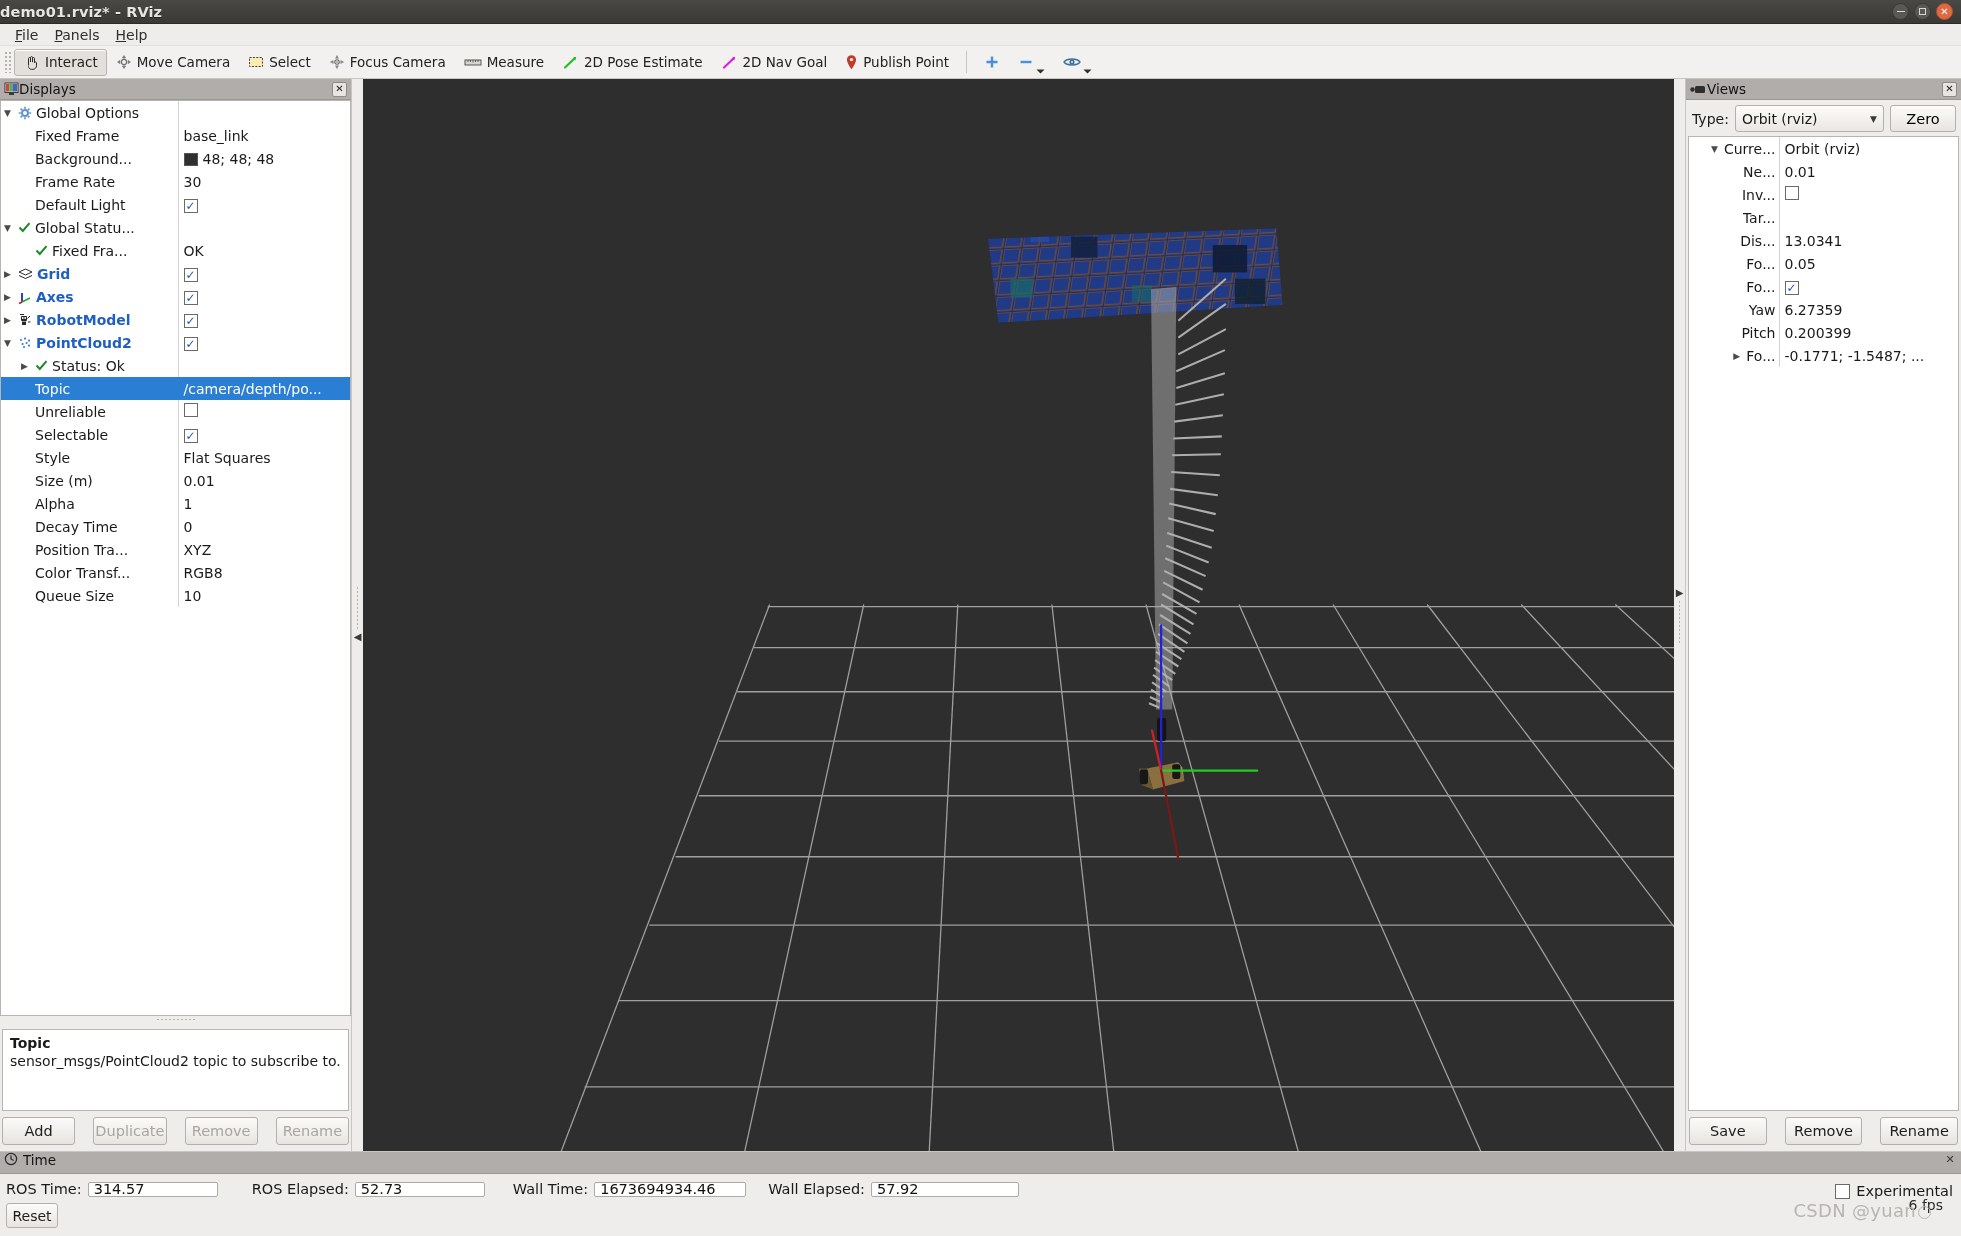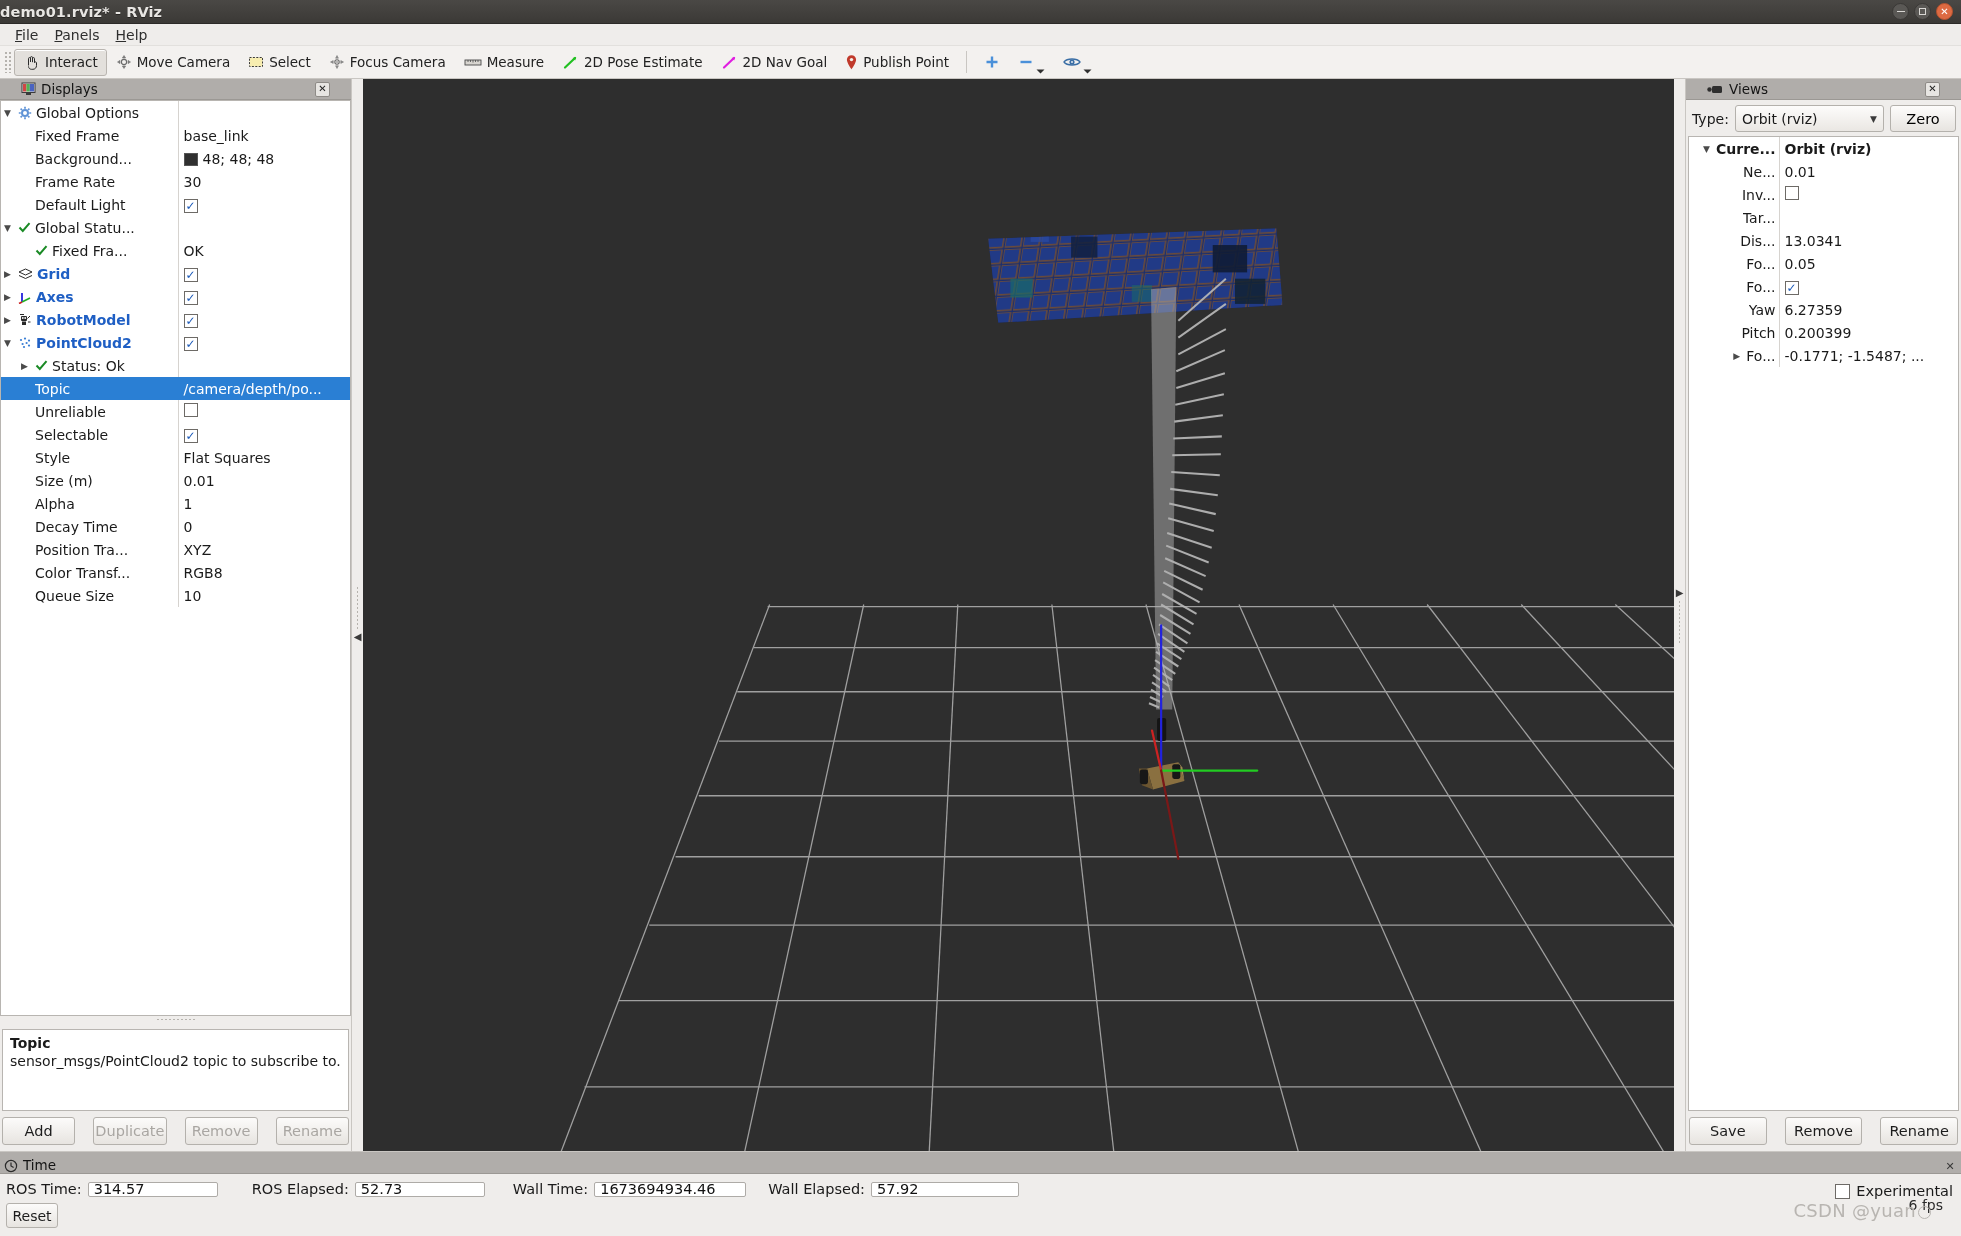--- a/index.html
+++ b/index.html
@@ -62,21 +62,21 @@
   .tbsep { width: 1px; height: 22px; background: #c9c6c2; margin: 0 8px; }
   .icon { display: inline-flex; align-items: center; justify-content: center; }
 
   
   .main { flex: 1 1 auto; display: flex; min-height: 0; background: #2e2e2e; }
 
   
   .panel { display: flex; flex-direction: column; background: #efedeb; }
   .panel-head {
     height: 21px; flex: 0 0 21px; background: #b0adaa;
-    display: flex; align-items: center; padding: 0 21px; gap: 5px;
+    display: flex; align-items: center; padding: 0 4px; 
     font-size: 13.5px; color: #141414;
     border-bottom: 1px solid #9b9894;
   }
   .panel-head .close-x {
     margin-left: auto; width: 15px; height: 15px;
     background: #e7e5e2; border: 1px solid #8e8b87; border-radius: 2px;
     display: flex; align-items: center; justify-content: center;
     font-size: 10px; color: #222; line-height: 1;
   }
 
@@ -92,21 +92,21 @@
   .tree td.c2 { padding-left: 5px; overflow: hidden; white-space: nowrap; }
   .tree tr.sel td { background: #2a7fd4; color: #fff; }
   .tree tr.sel td.c1 { border-right-color: #2a7fd4; }
   .name-cell { display: flex; align-items: center; gap: 4px; height: 23px; }
   .arrow { width: 13px; flex: 0 0 13px; display: flex; align-items: center; justify-content: center; font-size: 9px; color: #4a4a4a; }
   .arrow.down::before { content: "▼"; }
   .arrow.right::before { content: "▶"; }
   .ind { flex: 0 0 13px; }
   .lbl { overflow: hidden; text-overflow: clip; white-space: nowrap; }
   .lbl.blue { color: #1f5fc4; font-weight: bold; }
-  .lbl.bold { font-weight: bold; text-align: right; }
+  .lbl.bold { font-weight: normal; text-align: right; }
   .chk { width: 14px; height: 14px; border: 1px solid #6d6a66; background: #fff;
          display: inline-flex; align-items: center; justify-content: center;
          font-size: 12px; color: #1a58b8; line-height: 1; }
   .chk.on::before { content: "✓"; }
   .swatch { width: 14px; height: 13px; background: #303030; border: 1px solid #555; display: inline-block; vertical-align: -2px; margin-right: 5px; }
 
   .desc-box {
     height: 82px; flex: 0 0 82px; margin: 6px 2px 4px 2px;
     background: #fff; border: 1px solid #b8b5b1; padding: 5px 7px;
     font-size: 14px; color: #1a1a1a; line-height: 1.25;
@@ -157,21 +157,21 @@
   }
   .views-tree-wrap { flex: 1 1 auto; background: #fff; border: 1px solid #b8b5b1; margin: 0 2px; overflow: hidden; }
   .vtree { width: 100%; border-collapse: collapse; table-layout: fixed; }
   .vtree td { font-size: 14px; color: #1a1a1a; height: 23px; padding: 0; vertical-align: middle; }
   .vtree td.c1 { width: 90px; border-right: 1px solid #d6d3cf; text-align: right; padding-right: 3px; overflow:hidden; white-space:nowrap;}
   .vtree td.c2 { padding-left: 5px; overflow: hidden; white-space: nowrap; }
   .vname { display: flex; align-items: center; justify-content: flex-end; gap: 3px; }
 
   
   .time-panel { flex: 0 0 auto; background: #efedeb; border-top: 1px solid #c9c6c2; }
-  .time-head { height: 22px; background: #b0adaa; display: flex; align-items: flex-end;
+  .time-head { height: 22px; background: #b0adaa; display: flex; align-items: flex-start;
     padding: 0 4px; gap: 5px; font-size: 13.5px; color: #141414; border-bottom:1px solid #9b9894; }
   .time-head .close-x { margin-left:auto; width:14px; height:14px; background:#b0adaa;
     display:flex; align-items:center; justify-content:center; font-size:11px; color:#3a3a3a; }
   .time-body { padding: 7px 6px 0 6px; display: flex; align-items: center; gap: 8px; position: relative; }
   .tfield { display: flex; align-items: center; }
   .tfield .lab { font-size: 14.5px; color: #1a1a1a; margin-right: 6px; white-space: nowrap; }
   .tfield input {
     height: 15px; background: #fff; border: 1px solid #aeaba7; border-radius: 2px;
     font-size: 14.5px; color: #111; padding: 0 5px;
     font-family: "DejaVu Sans", "Liberation Sans", sans-serif;

